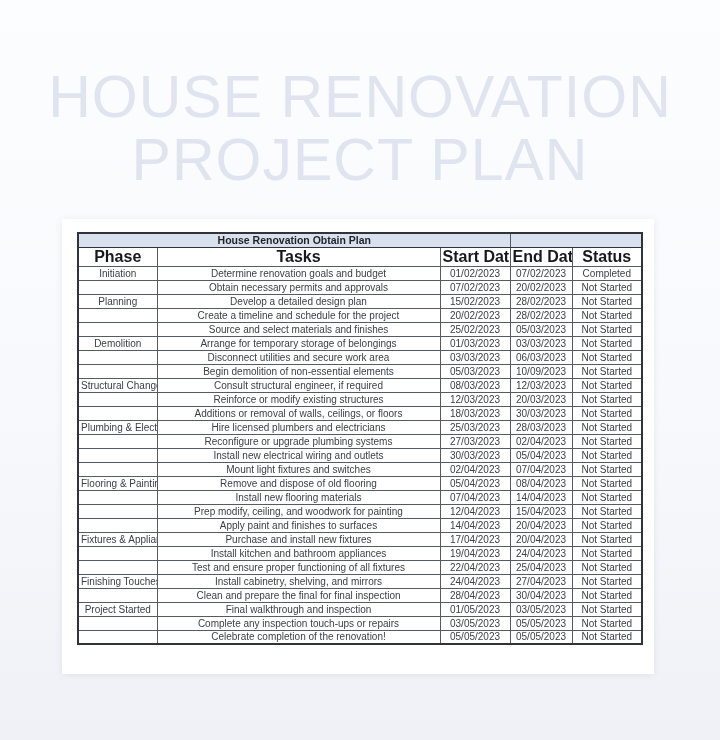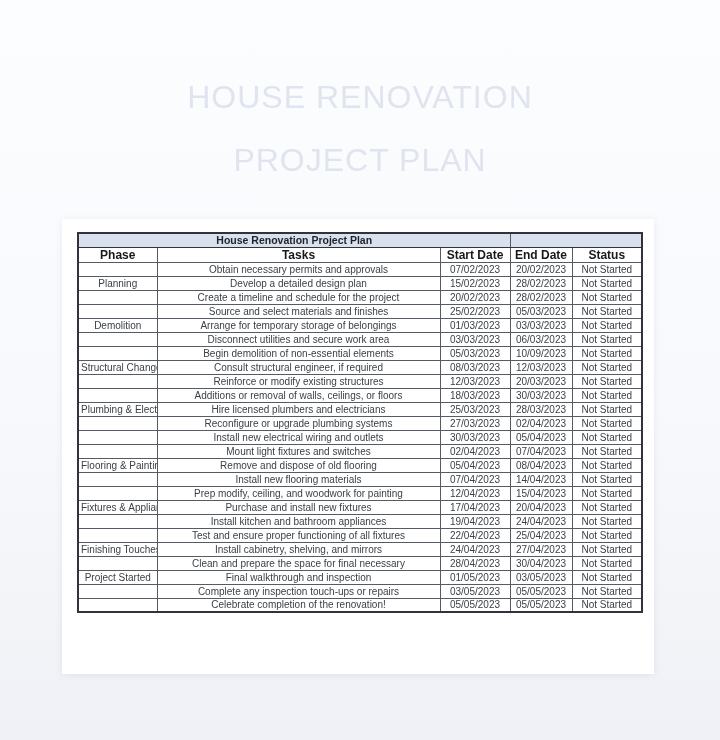--- a/index.html
+++ b/index.html
@@ -9,21 +9,21 @@
     background: linear-gradient(180deg, #fcfdff 0%, #f8f9fc 55%, #f0f1f6 100%);
     position: relative;
     overflow: hidden;
   }
   .watermark {
     position: absolute;
     top: 66px;
     left: 0;
     width: 720px;
     text-align: center;
-    font-size: 32px;
+    font-size: 59px;
     font-weight: 300;
     letter-spacing: 1px;
     line-height: 63px;
     color: #e0e4ef;
     user-select: none;
   }
   .card {
     position: absolute;
     left: 62px;
     top: 219px;
@@ -54,21 +54,21 @@
   }
   tr.title-row th {
     background: #d9e1ee;
     font-size: 10.5px;
     font-weight: bold;
     color: #1f2226;
     border-bottom: 1px solid #30343a;
   }
   tr.header-row th {
     background: #ffffff;
-    font-size: 12px;
+    font-size: 16px;
     font-weight: bold;
     color: #17191c;
   }
   tbody td { font-weight: 400; }
   col.c-phase  { width: 79px; }
   col.c-task   { width: 283px; }
   col.c-start  { width: 70px; }
   col.c-end    { width: 62px; }
   col.c-status { width: 70px; }
 </style>
@@ -84,33 +84,40 @@
   <table class="plan">
     <colgroup>
       <col class="c-phase">
       <col class="c-task">
       <col class="c-start">
       <col class="c-end">
       <col class="c-status">
     </colgroup>
     <thead>
       <tr class="title-row">
-        <th colspan="3">House Renovation Project Plan</th>
+        <th colspan="3">House Renovation Obtain Plan</th>
         <th colspan="2"></th>
       </tr>
       <tr class="header-row">
         <th>Phase</th>
         <th>Tasks</th>
         <th>Start Date</th>
         <th>End Date</th>
         <th>Status</th>
       </tr>
     </thead>
     <tbody>
 
+        <tr>
+          <td>Initiation</td>
+          <td>Determine renovation goals and budget</td>
+          <td>01/02/2023</td>
+          <td>07/02/2023</td>
+          <td>Completed</td>
+        </tr>
 
 
         <tr>
           <td></td>
           <td>Obtain necessary permits and approvals</td>
           <td>07/02/2023</td>
           <td>20/02/2023</td>
           <td>Not Started</td>
         </tr>
 
@@ -235,20 +242,27 @@
         </tr>
 
         <tr>
           <td></td>
           <td>Prep modify, ceiling, and woodwork for painting</td>
           <td>12/04/2023</td>
           <td>15/04/2023</td>
           <td>Not Started</td>
         </tr>
 
+        <tr>
+          <td></td>
+          <td>Apply paint and finishes to surfaces</td>
+          <td>14/04/2023</td>
+          <td>20/04/2023</td>
+          <td>Not Started</td>
+        </tr>
 
         <tr>
           <td>Fixtures &amp; Appliances</td>
           <td>Purchase and install new fixtures</td>
           <td>17/04/2023</td>
           <td>20/04/2023</td>
           <td>Not Started</td>
         </tr>
 
         <tr>
@@ -271,21 +285,21 @@
           <td>Finishing Touches</td>
           <td>Install cabinetry, shelving, and mirrors</td>
           <td>24/04/2023</td>
           <td>27/04/2023</td>
           <td>Not Started</td>
         </tr>
 
 
         <tr>
           <td></td>
-          <td>Clean and prepare the space for final necessary</td>
+          <td>Clean and prepare the final for final inspection</td>
           <td>28/04/2023</td>
           <td>30/04/2023</td>
           <td>Not Started</td>
         </tr>
 
         <tr>
           <td>Project Started</td>
           <td>Final walkthrough and inspection</td>
           <td>01/05/2023</td>
           <td>03/05/2023</td>

